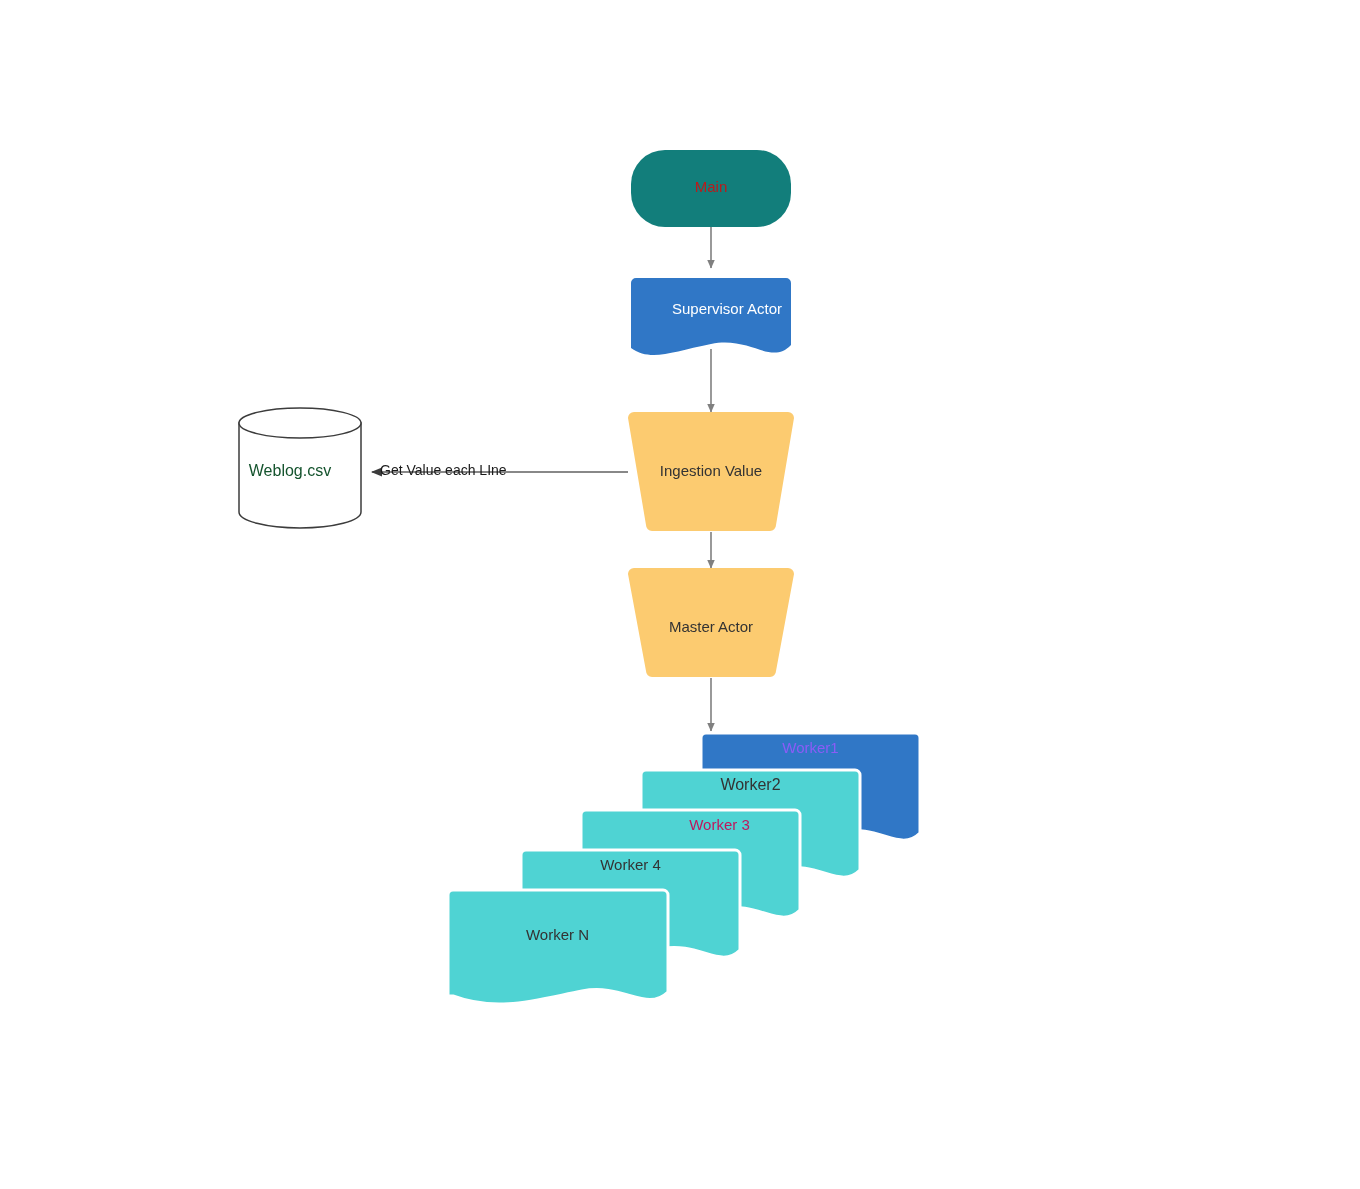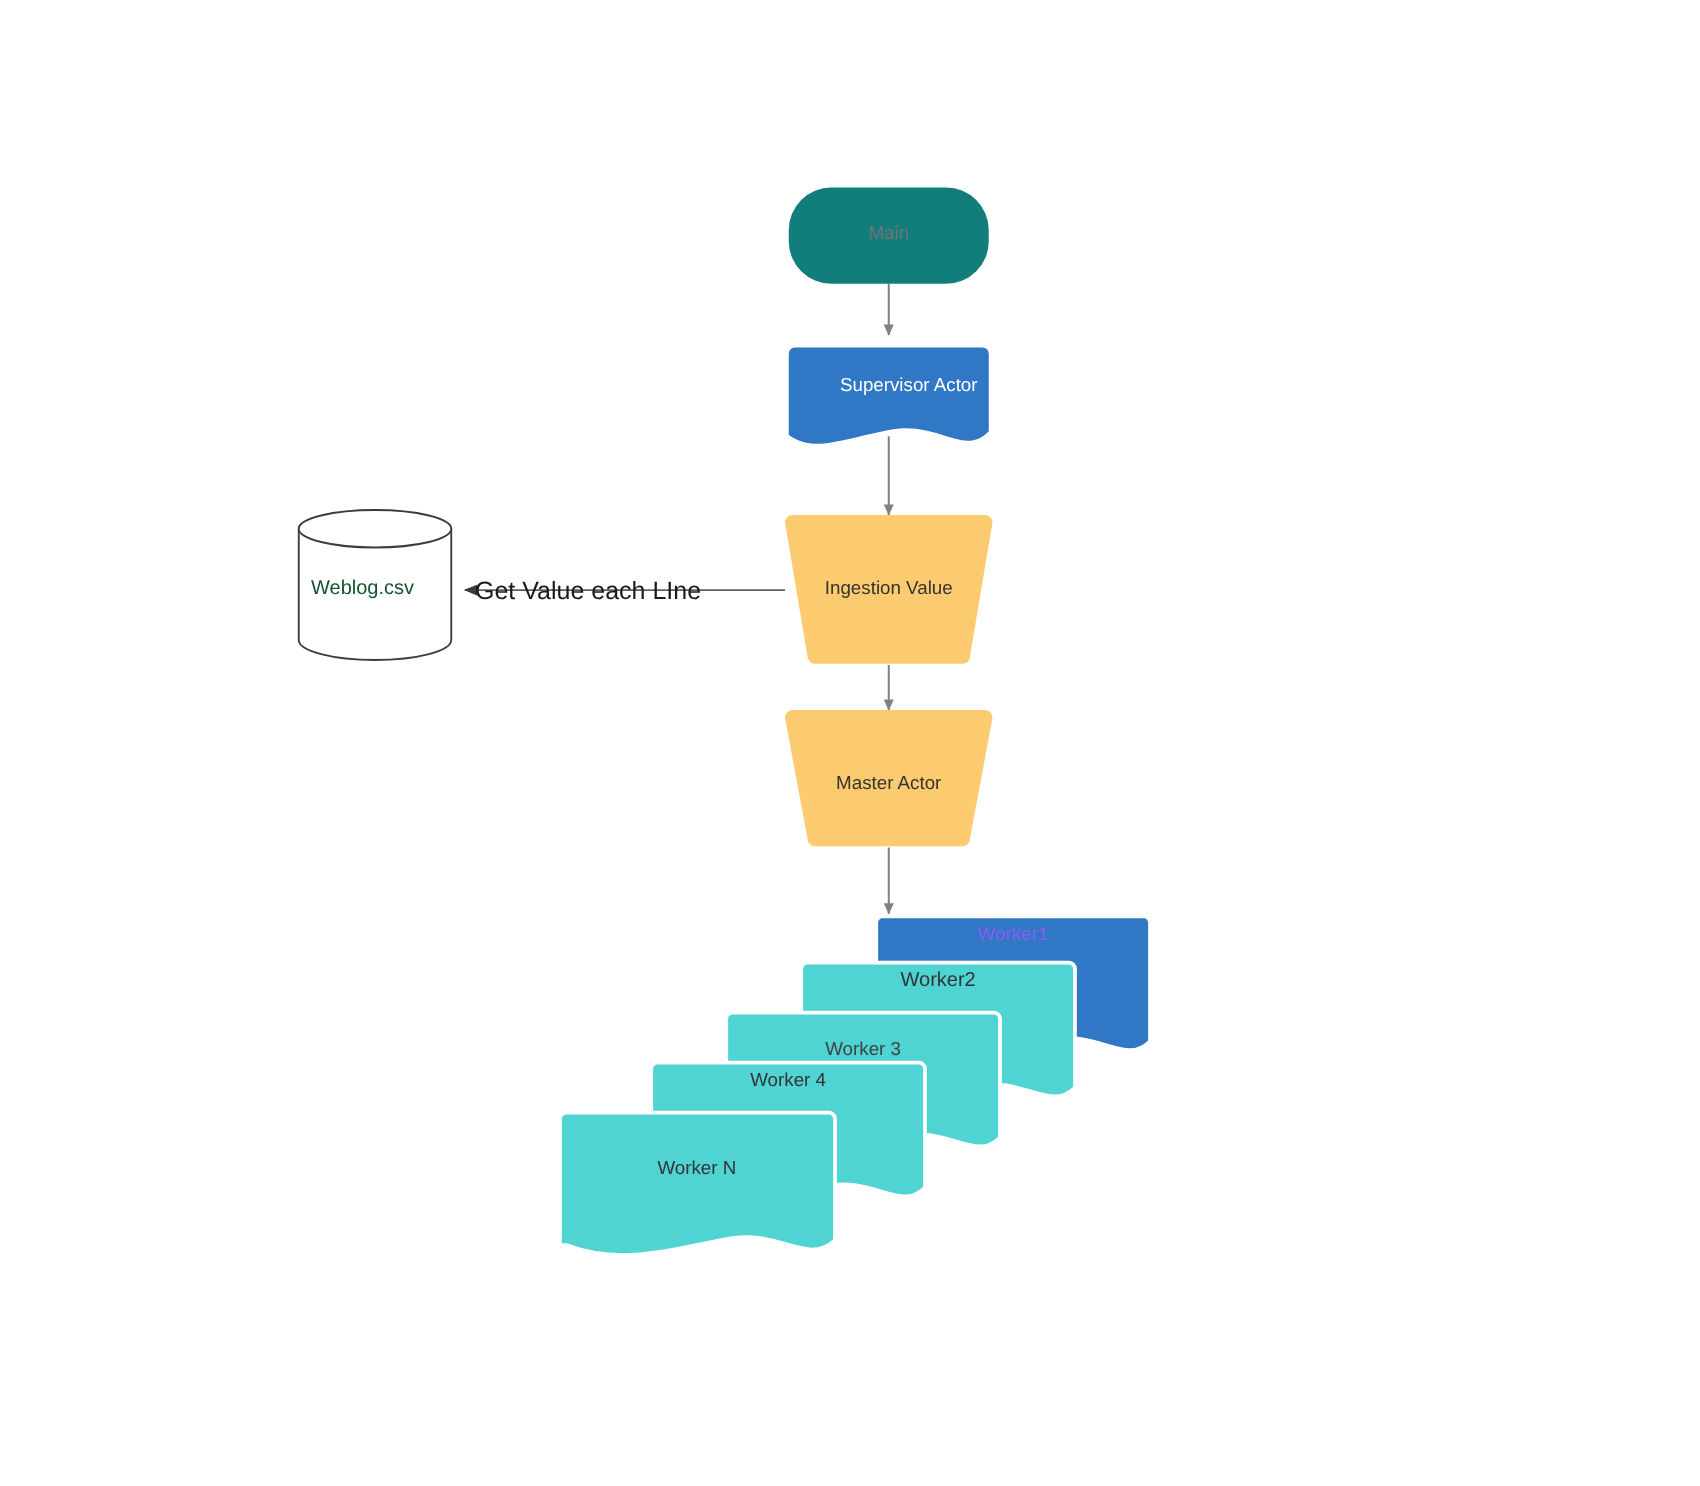--- a/index.html
+++ b/index.html
@@ -22,30 +22,30 @@
     width: 1360px;
     height: 1189px;
   }
   .node-label {
     position: absolute;
     text-align: center;
     font-family: "Liberation Sans", sans-serif;
     pointer-events: none;
     white-space: nowrap;
   }
-  .lbl-main       { left: 631px; top: 178px; width: 160px; font-size: 15px; color: #737373; }
+  .lbl-main       { left: 631px; top: 178px; width: 160px; font-size: 15px; color: #b91c1c; }
   .lbl-supervisor { left: 631px; top: 300px; width: 192px; font-size: 15px; color: #ffffff; }
   .lbl-ingestion  { left: 621px; top: 462px; width: 180px; font-size: 15px; color: #333333; }
   .lbl-master     { left: 621px; top: 618px; width: 180px; font-size: 15px; color: #333333; }
   .lbl-cylinder   { left: 240px; top: 462px; width: 100px; font-size: 16px; color: #14532d; }
-  .lbl-edge       { left: 380px; top: 462px; width: 230px; font-size: 20px; color: #1a1a1a; text-align: left; }
+  .lbl-edge       { left: 380px; top: 462px; width: 230px; font-size: 14px; color: #1a1a1a; text-align: left; }
 
   .lbl-w1 { left: 701px; top: 739px; width: 219px; font-size: 15px; color: #8b5cf6; }
   .lbl-w2 { left: 641px; top: 776px; width: 219px; font-size: 16px; color: #333333; }
-  .lbl-w3 { left: 581px; top: 816px; width: 219px; font-size: 15px; color: #404040; margin-top: 15px; }
+  .lbl-w3 { left: 610px; top: 816px; width: 219px; font-size: 15px; color: #be185d; }
   .lbl-w4 { left: 521px; top: 856px; width: 219px; font-size: 15px; color: #333333; }
   .lbl-wn { left: 448px; top: 926px; width: 219px; font-size: 15px; color: #333333; }
 </style>
 </head>
 <body>
 
 <svg id="canvas" viewBox="0 0 1360 1189" xmlns="http://www.w3.org/2000/svg">
 
   <defs>
     <marker id="arrowFilled" markerWidth="10" markerHeight="10" refX="8.5" refY="4" orient="auto" markerUnits="userSpaceOnUse">

